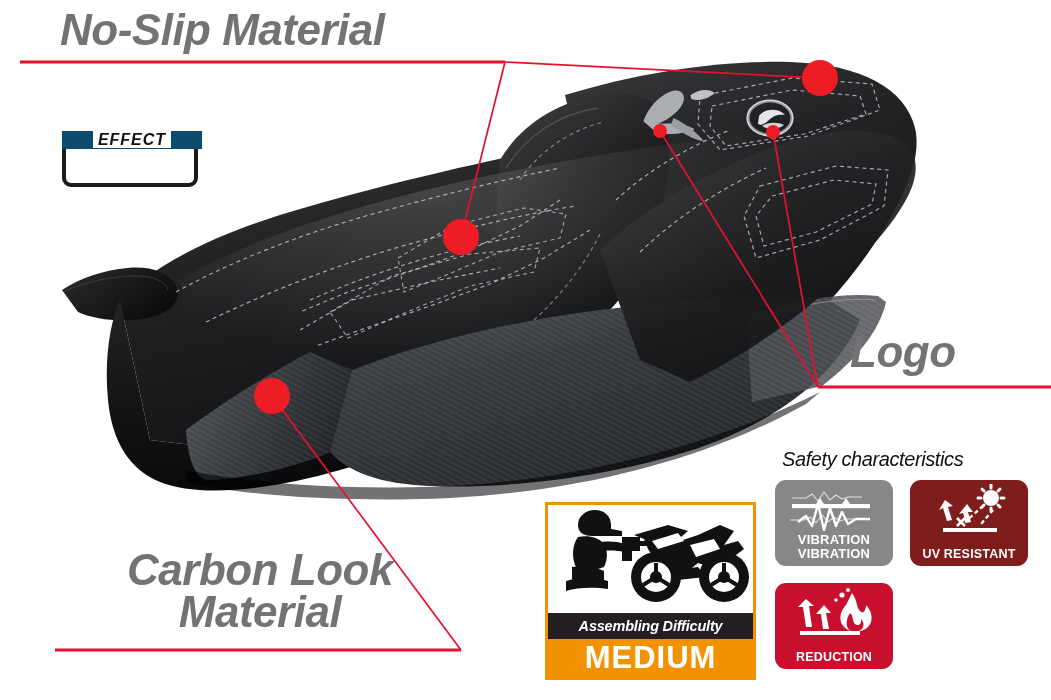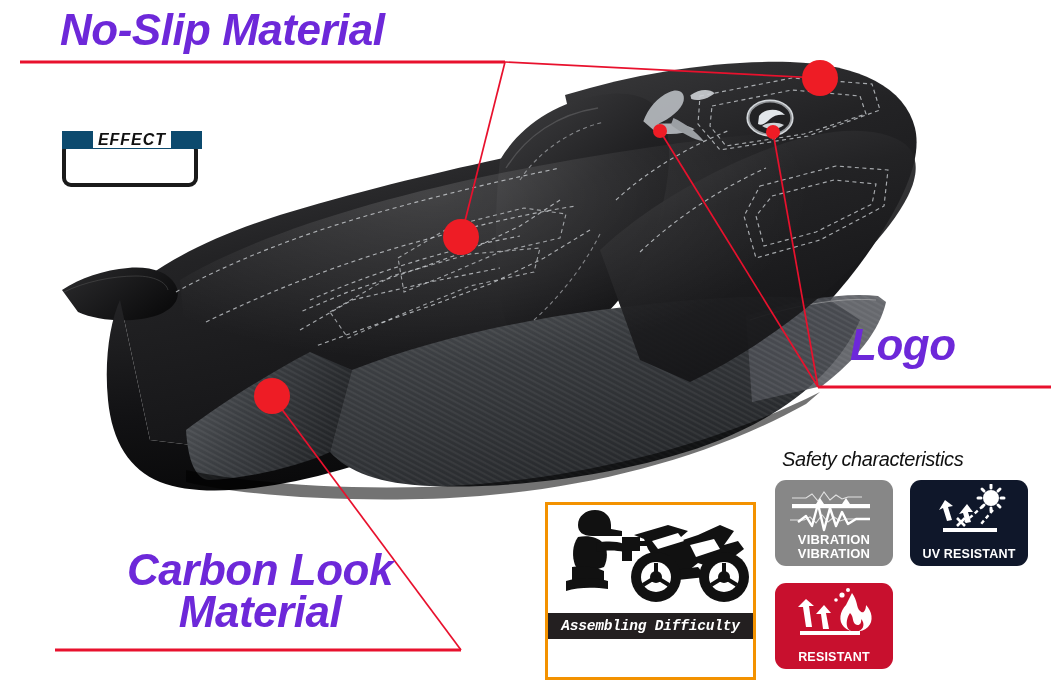--- a/index.html
+++ b/index.html
@@ -2,26 +2,26 @@
 <html><head>
 <meta charset="utf-8">
 <style>
   html,body{margin:0;padding:0;background:#fff;}
   body{width:1051px;height:700px;overflow:hidden;position:relative;
        font-family:"Liberation Sans",sans-serif;}
   #stage{position:absolute;left:0;top:0;width:1051px;height:700px;background:#ffffff;}
 
   
   .callout-title{
-    position:absolute;font-weight:bold;font-style:italic;color:#6d28d9;
+    position:absolute;font-weight:bold;font-style:italic;color:#737373;
     letter-spacing:-0.5px;white-space:nowrap;line-height:1.0;
     font-family:"Liberation Sans",sans-serif;
   }
   #t-noslip{left:60px;top:8px;font-size:44px;}
-  #t-logo{left:850px;top:323px;font-size:44px;font-style:italic;}
+  #t-logo{left:850px;top:330px;font-size:44px;font-style:italic;}
   #t-carbon{left:55px;top:548px;font-size:44px;width:410px;text-align:center;white-space:normal;}
   #t-carbon .l2{display:block;margin-top:-2px;}
 
   
   #velvet-badge{position:absolute;left:62px;top:131px;width:140px;height:60px;}
   #velvet-frame{position:absolute;left:0;top:10px;width:136px;height:46px;
      border:4px solid #1a1a1a;border-radius:9px;background:#fff;box-sizing:border-box;}
   #velvet-effect{position:absolute;left:0;top:0;width:140px;text-align:center;
      font-size:16px;font-weight:bold;font-style:italic;color:#111;letter-spacing:1px;
      background:#0c4a6e;}
@@ -32,21 +32,21 @@
   
   #seat-wrap{position:absolute;left:0;top:0;width:1051px;height:700px;}
 
   
   #lines{position:absolute;left:0;top:0;width:1051px;height:700px;pointer-events:none;}
 
   
   #difficulty{position:absolute;left:545px;top:502px;width:211px;height:178px;
     border:3px solid #F39200;background:#fff;box-sizing:border-box;}
   #diff-art{position:relative;height:108px;background:#fff;overflow:hidden;}
-  #diff-band{height:26px;background:#231f20;display:flex;align-items:center;justify-content:center;font-family:Liberation Mono, monospace;}
+  #diff-band{height:26px;background:#231f20;display:flex;align-items:center;justify-content:center;}
   #diff-band span{color:#fff;font-size:14.5px;font-weight:bold;font-style:italic;letter-spacing:-0.2px;}
   #diff-level{height:38px;background:#F39200;display:flex;align-items:center;justify-content:center;}
   #diff-level span{color:#fff;font-size:31px;font-weight:bold;letter-spacing:1px;}
 
   
   #safety{position:absolute;left:775px;top:448px;width:262px;}
   #safety-title{font-size:20px;font-weight:normal;font-style:italic;color:#111;
       letter-spacing:-0.4px;margin:0 0 9px 7px;}
   #safety-grid{display:grid;grid-template-columns:118px 118px;grid-gap:12px 16px;gap:17px;}
   .safety-card{width:118px;height:86px;border-radius:11px;position:relative;
@@ -284,20 +284,23 @@
             <line x1="176" y1="72" x2="176" y2="58"></line>
             <line x1="176" y1="72" x2="189" y2="80"></line>
             <line x1="176" y1="72" x2="163" y2="80"></line>
           </g>
         </g>
       </svg>
     </div>
     <div id="diff-band">
       <span>Assembling Difficulty</span>
     </div>
+    <div id="diff-level">
+      <span>MEDIUM</span>
+    </div>
   </div>
 
   <div id="safety">
     <div id="safety-title">Safety characteristics</div>
 
     <div id="safety-grid">
 
       <div class="safety-card" style="background:#878787">
         <div class="glyph">
           <svg width="96" height="48" viewBox="0 0 96 48" xmlns="http://www.w3.org/2000/svg">
@@ -310,21 +313,21 @@
             <path d="M56,18 L60,12 L64,18 Z" fill="#fff"></path>
             <path d="M12,36 L20,30 L26,40 L32,18 L38,44 L44,22 L50,40 L56,26 L62,38 L70,33 L84,33" stroke="#fff" stroke-width="2.4" fill="none" stroke-linejoin="round"></path>
           </svg>
         </div>
         <div class="cap two">
           <span>VIBRATION</span><br>
           <span>VIBRATION</span>
         </div>
       </div>
 
-      <div class="safety-card" style="background:#0f172a">
+      <div class="safety-card" style="background:#7f1d1d">
         <div class="glyph">
           <svg width="96" height="52" viewBox="0 0 96 52" xmlns="http://www.w3.org/2000/svg">
 
             <circle cx="70" cy="14" r="8" fill="#fff"></circle>
             <g stroke="#fff" stroke-width="3" stroke-linecap="round">
               <line x1="70" y1="1" x2="70" y2="4"></line>
               <line x1="70" y1="24" x2="70" y2="27"></line>
               <line x1="57" y1="14" x2="60" y2="14"></line>
               <line x1="80" y1="14" x2="83" y2="14"></line>
               <line x1="61" y1="5" x2="63" y2="7"></line>
@@ -363,19 +366,19 @@
               <circle cx="56" cy="8" r="2.6"></circle>
               <circle cx="62" cy="3" r="2"></circle>
               <circle cx="50" cy="13" r="1.8"></circle>
 
               <path d="M20,12 L28,19 L23,19 L26,40 L20,40 L17,20 L12,20 Z"></path>
               <path d="M38,18 L45,26 L40,26 L43,42 L37,42 L35,27 L30,27 Z"></path>
             </g>
             <rect x="14" y="44" width="60" height="4" fill="#fff"></rect>
           </svg>
         </div>
-        <div class="cap">RESISTANT</div>
+        <div class="cap">REDUCTION</div>
       </div>
 
     </div>
   </div>
 
 </div>
 
 </body></html>

